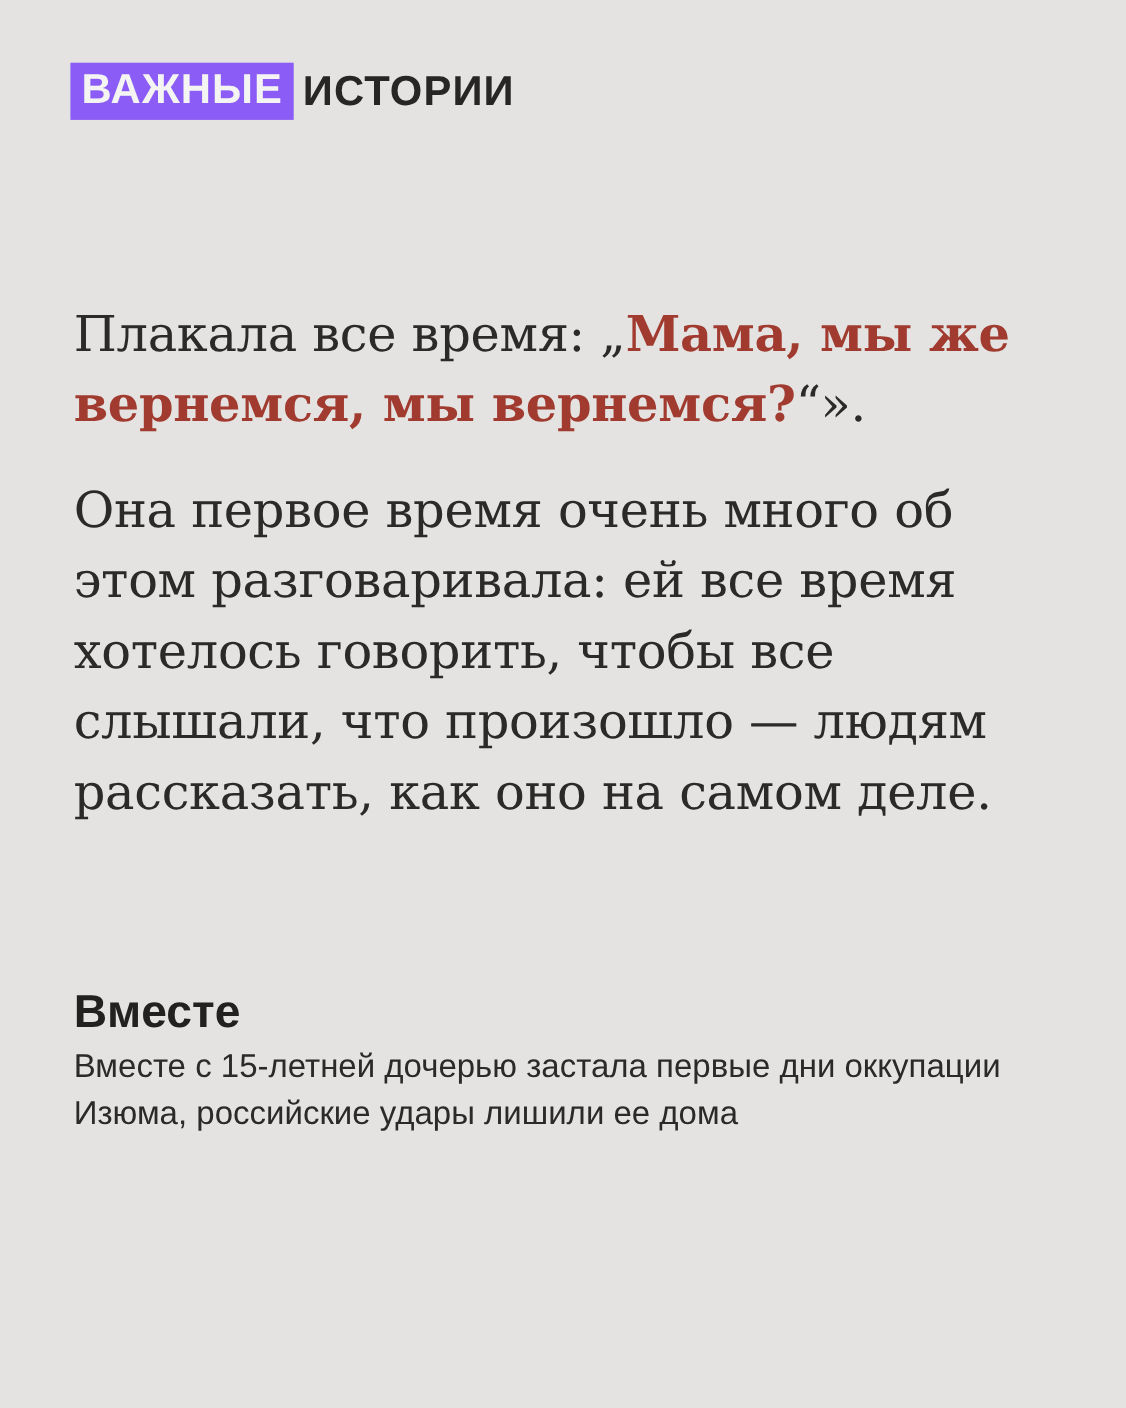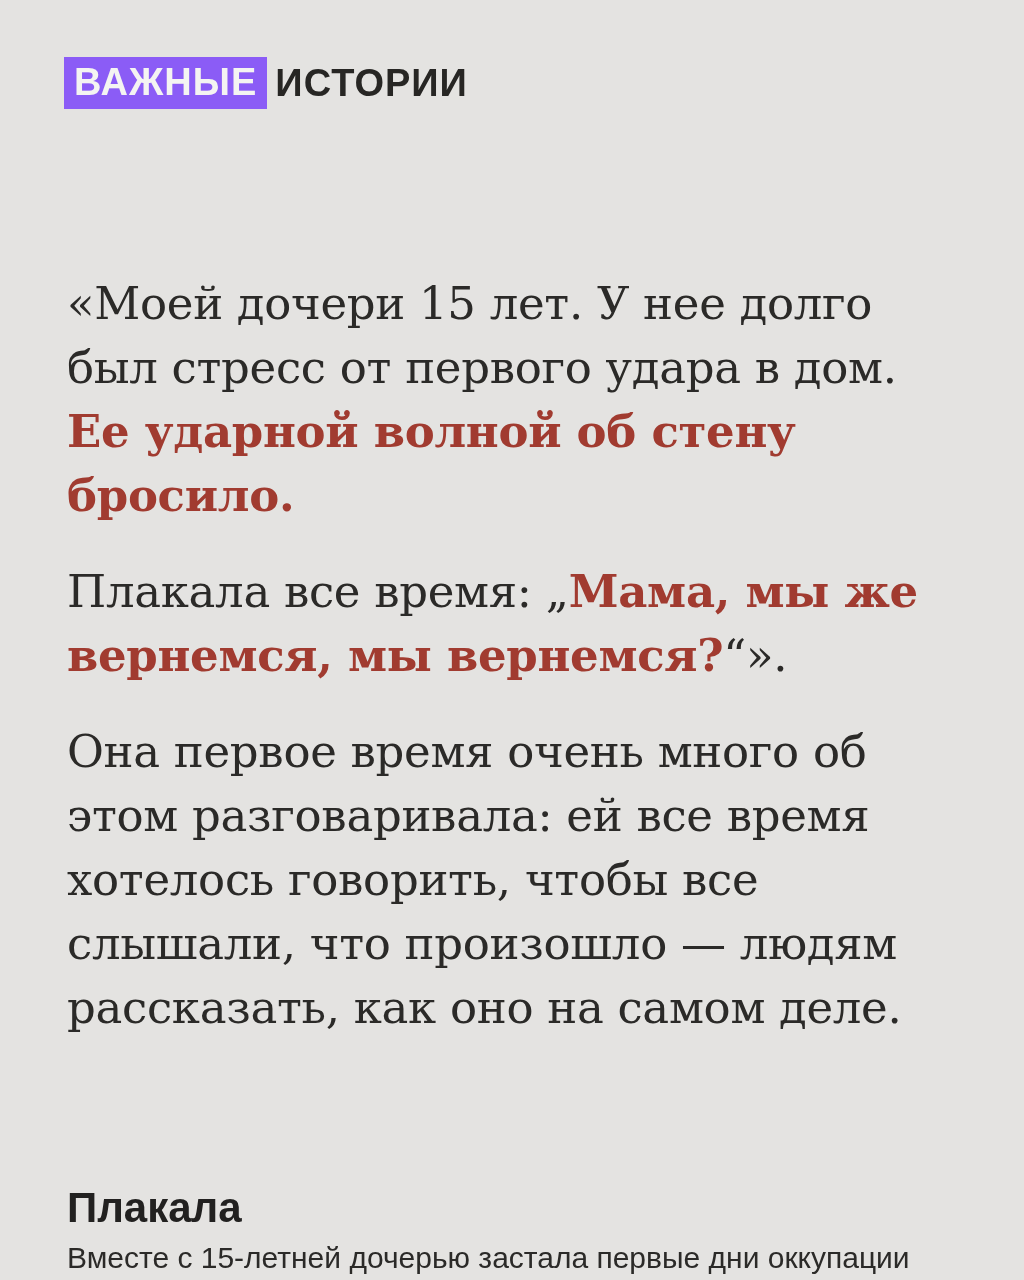--- a/index.html
+++ b/index.html
@@ -83,29 +83,25 @@
 
 <div class="card">
 
   <header class="logo">
     <span class="logo-badge">ВАЖНЫЕ</span>
     <span class="logo-rest">ИСТОРИИ</span>
   </header>
 
   <main class="quote">
     <p>
-      <span>«Моей дочери 15 лет. У нее долго был стресс от первого удара в дом.</span>
-      <span class="accent accent-block">Ее ударной волной об стену бросило.</span>
-    </p>
-    <p>
       <span>Плакала все время: „</span><span class="accent">Мама, мы же вернемся, мы вернемся?</span><span>“».</span>
     </p>
     <p>
       <span>Она первое время очень много об этом разговаривала: ей все время хотелось говорить, чтобы все слышали, что произошло — людям рассказать, как оно на самом деле.</span>
     </p>
   </main>
 
   <footer class="attribution">
-    <div class="name">Плакала</div>
+    <div class="name">Вместе</div>
     <div class="desc">Вместе с 15-летней дочерью застала первые дни оккупации Изюма, российские удары лишили ее дома</div>
   </footer>
 
 </div>
 
 </body></html>

